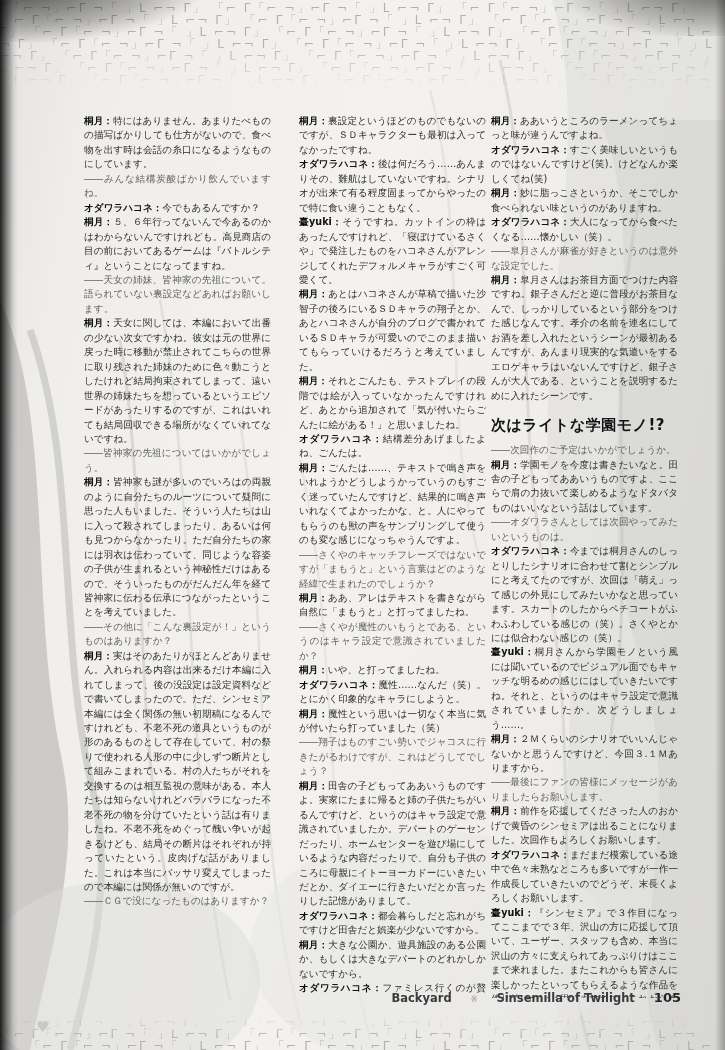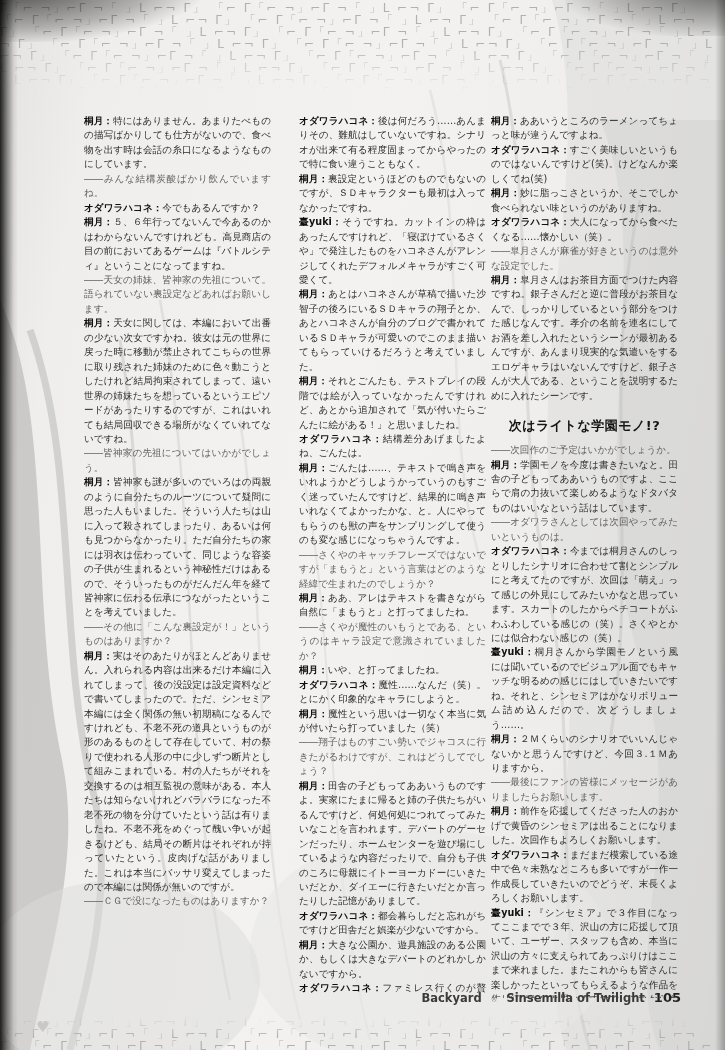--- a/index.html
+++ b/index.html
@@ -29,26 +29,26 @@
     mask-image:linear-gradient(to top,#000 40%,rgba(0,0,0,.45) 70%,transparent 100%);}
   .heart{position:absolute;left:36px;top:1018px;color:#c9c8c7;font-size:15px;z-index:2;}
   
   #art{position:absolute;left:0;top:0;z-index:0;}
   
   .col{position:absolute;top:86px;width:187px;height:884px;overflow:hidden;
     font-size:9.6px;line-height:14.45px;text-align:justify;color:#2b2b2b;z-index:3;margin-top:28px;}
   .col p{margin:0;}
   .col p.a b{color:#101010;font-weight:bold;}
   .col p.q span{color:#616161;}
-  .col .heading{font-weight:bold;font-size:13px;line-height:19px;color:#141414;
-    letter-spacing:.5px;margin:13px 0 8px;text-align:center;}
+  .col .heading{font-weight:bold;font-size:15px;line-height:19px;color:#141414;
+    letter-spacing:.5px;margin:13px 0 8px;text-align:left;}
   #col1{left:84px;} #col2{left:299px;} #col3{left:491px;}
   
   .footer{position:absolute;top:990px;right:44px;display:flex;align-items:baseline;
-    gap:9px;z-index:4;color:#3a3a3a;justify-content:center;}
+    gap:19px;z-index:4;color:#3a3a3a;justify-content:center;}
   .f-backyard{font-weight:bold;font-size:11.5px;}
   .f-sep{font-size:8px;color:#9a9998;}
   .f-title{font-weight:bold;font-size:11.5px;}
   .f-page{font-weight:bold;font-size:13px;color:#222;}
 </style>
 </head>
 <body>
 
 <div id="page">
 
@@ -84,52 +84,52 @@
       <p class="a"><b>桐月：</b><span>５、６年行ってないんで今あるのかはわからないんですけれども。高見商店の目の前においてあるゲームは『バトルシティ』ということになってますね。</span></p>
       <p class="q"><span>――天女の姉妹、皆神家の先祖について。語られていない裏設定などあればお願いします。</span></p>
       <p class="a"><b>桐月：</b><span>天女に関しては、本編において出番の少ない次女ですかね。彼女は元の世界に戻った時に移動が禁止されてこちらの世界に取り残された姉妹のために色々動こうとしたけれど結局拘束されてしまって、遠い世界の姉妹たちを想っているというエピソードがあったりするのですが、これはいれても結局回収できる場所がなくていれてないですね。</span></p>
       <p class="q"><span>――皆神家の先祖についてはいかがでしょう。</span></p>
       <p class="a"><b>桐月：</b><span>皆神家も謎が多いのでいろはの両親のように自分たちのルーツについて疑問に思った人もいました。そういう人たちは山に入って殺されてしまったり、あるいは何も見つからなかったり。ただ自分たちの家には羽衣は伝わっていて、同じような容姿の子供が生まれるという神秘性だけはあるので、そういったものがだんだん年を経て皆神家に伝わる伝承につながったということを考えていました。</span></p>
       <p class="q"><span>――その他に「こんな裏設定が！」というものはありますか？</span></p>
       <p class="a"><b>桐月：</b><span>実はそのあたりがほとんどありません。入れられる内容は出来るだけ本編に入れてしまって、後の没設定は設定資料などで書いてしまったので。ただ、シンセミア本編には全く関係の無い初期稿になるんですけれども、不老不死の道具というものが形のあるものとして存在していて、村の祭りで使われる人形の中に少しずつ断片として組みこまれている。村の人たちがそれを交換するのは相互監視の意味がある。本人たちは知らないけれどバラバラになった不老不死の物を分けていたという話は有りましたね。不老不死をめぐって醜い争いが起きるけども、結局その断片はそれぞれが持っていたという。皮肉げな話がありました。これは本当にバッサリ変えてしまったので本編には関係が無いのですが。</span></p>
       <p class="q"><span>――ＣＧで没になったものはありますか？</span></p>
     </div>
   <div id="col2" class="col">
+      <p class="a"><b>桐月：</b><span>裏設定というほどのものでもないのですが、ＳＤキャラクターも最初は入ってなかったですね。</span></p>
       <p class="a"><b>オダワラハコネ：</b><span>後は何だろう……あんまりその、難航はしていないですね。シナリオが出来て有る程度固まってからやったので特に食い違うこともなく。</span></p>
-      <p class="a"><b>桐月：</b><span>裏設定というほどのものでもないのですが、ＳＤキャラクターも最初は入ってなかったですね。</span></p>
       <p class="a"><b>臺yuki：</b><span>そうですね。カットインの枠はあったんですけれど、「寝ぼけているさくや」で発注したものをハコネさんがアレンジしてくれたデフォルメキャラがすごく可愛くて。</span></p>
       <p class="a"><b>桐月：</b><span>あとはハコネさんが草稿で描いた沙智子の後ろにいるＳＤキャラの翔子とか、あとハコネさんが自分のブログで書かれているＳＤキャラが可愛いのでこのまま描いてもらっていけるだろうと考えていました。</span></p>
       <p class="a"><b>桐月：</b><span>それとごんたも、テストプレイの段階では絵が入っていなかったんですけれど、あとから追加されて「気が付いたらごんたに絵がある！」と思いましたね。</span></p>
       <p class="a"><b>オダワラハコネ：</b><span>結構差分あげましたよね、ごんたは。</span></p>
       <p class="a"><b>桐月：</b><span>ごんたは……、テキストで鳴き声をいれようかどうしようかっていうのもすごく迷っていたんですけど、結果的に鳴き声いれなくてよかったかな、と。人にやってもらうのも獣の声をサンプリングして使うのも変な感じになっちゃうんですよ。</span></p>
       <p class="q"><span>――さくやのキャッチフレーズではないですが「まもうと」という言葉はどのような経緯で生まれたのでしょうか？</span></p>
       <p class="a"><b>桐月：</b><span>ああ、アレはテキストを書きながら自然に「まもうと」と打ってましたね。</span></p>
       <p class="q"><span>――さくやが魔性のいもうとである、というのはキャラ設定で意識されていましたか？</span></p>
       <p class="a"><b>桐月：</b><span>いや、と打ってましたね。</span></p>
       <p class="a"><b>オダワラハコネ：</b><span>魔性……なんだ（笑）。とにかく印象的なキャラにしようと。</span></p>
       <p class="a"><b>桐月：</b><span>魔性という思いは一切なく本当に気が付いたら打っていました（笑）</span></p>
       <p class="q"><span>――翔子はものすごい勢いでジャコスに行きたがるわけですが、これはどうしてでしょう？</span></p>
-      <p class="a"><b>桐月：</b><span>田舎の子どもってああいうものですよ。実家にたまに帰ると姉の子供たちがいるんですけど、何処何処につれてってみたいなことを言われます。デパートのゲーセンだったり、ホームセンターを遊び場にしているような内容だったりで、自分も子供のころに母親にイトーヨーカドーにいきたいだとか、ダイエーに行きたいだとか言ったりした記憶がありまして。</span></p>
+      <p class="a"><b>桐月：</b><span>田舎の子どもってああいうものですよ。実家にたまに帰ると姉の子供たちがいるんですけど、というのはキャラ設定で意識されていましたか。デパートのゲーセンだったり、ホームセンターを遊び場にしているような内容だったりで、自分も子供のころに母親にイトーヨーカドーにいきたいだとか、ダイエーに行きたいだとか言ったりした記憶がありまして。</span></p>
       <p class="a"><b>オダワラハコネ：</b><span>都会暮らしだと忘れがちですけど田舎だと娯楽が少ないですから。</span></p>
       <p class="a"><b>桐月：</b><span>大きな公園か、遊具施設のある公園か、もしくは大きなデパートのどれかしかないですから。</span></p>
       <p class="a"><b>オダワラハコネ：</b><span>ファミレス行くのが贅沢、とかそういう雰囲気なんじゃないかと。</span></p>
     </div>
   <div id="col3" class="col">
       <p class="a"><b>桐月：</b><span>ああいうところのラーメンってちょっと味が違うんですよね。</span></p>
       <p class="a"><b>オダワラハコネ：</b><span>すごく美味しいというものではないんですけど(笑)。けどなんか楽しくてね(笑)</span></p>
       <p class="a"><b>桐月：</b><span>妙に脂っこさというか、そこでしか食べられない味というのがありますね。</span></p>
       <p class="a"><b>オダワラハコネ：</b><span>大人になってから食べたくなる……懐かしい（笑）。</span></p>
       <p class="q"><span>――皐月さんが麻雀が好きというのは意外な設定でした。</span></p>
       <p class="a"><b>桐月：</b><span>皐月さんはお茶目方面でつけた内容ですね。銀子さんだと逆に普段がお茶目なんで、しっかりしているという部分をつけた感じなんです。孝介の名前を連名にしてお酒を差し入れたというシーンが最初あるんですが、あんまり現実的な気遣いをするエロゲキャラはいないんですけど、銀子さんが大人である、ということを説明するために入れたシーンです。</span></p>
       <div class="heading">次はライトな学園モノ!?</div>
       <p class="q"><span>――次回作のご予定はいかがでしょうか。</span></p>
       <p class="a"><b>桐月：</b><span>学園モノを今度は書きたいなと。田舎の子どもってああいうものですよ、ここらで肩の力抜いて楽しめるようなドタバタものはいいなという話はしています。</span></p>
       <p class="q"><span>――オダワラさんとしては次回やってみたいというものは。</span></p>
       <p class="a"><b>オダワラハコネ：</b><span>今までは桐月さんのしっとりしたシナリオに合わせて割とシンプルにと考えてたのですが、次回は「萌え」って感じの外見にしてみたいかなと思っています。スカートのしたからペチコートがふわふわしている感じの（笑）。さくやとかには似合わない感じの（笑）。</span></p>
-      <p class="a"><b>臺yuki：</b><span>桐月さんから学園モノという風には聞いているのでビジュアル面でもキャッチな明るめの感じにはしていきたいですね。それと、シンセミアはかなりボリューム詰め込んだので、次どうしましょう……。</span></p>
+      <p class="a"><b>臺yuki：</b><span>桐月さんから学園モノという風には聞いているのでビジュアル面でもキャッチな明るめの感じにはしていきたいですね。それと、というのはキャラ設定で意識されていましたか、次どうしましょう……。</span></p>
       <p class="a"><b>桐月：</b><span>２Ｍくらいのシナリオでいいんじゃないかと思うんですけど、今回３.１Ｍありますから。</span></p>
       <p class="q"><span>――最後にファンの皆様にメッセージがありましたらお願いします。</span></p>
       <p class="a"><b>桐月：</b><span>前作を応援してくださった人のおかげで黄昏のシンセミアは出ることになりました。次回作もよろしくお願いします。</span></p>
       <p class="a"><b>オダワラハコネ：</b><span>まだまだ模索している途中で色々未熟なところも多いですが一作一作成長していきたいのでどうぞ、末長くよろしくお願いします。</span></p>
       <p class="a"><b>臺yuki：</b><span>『シンセミア』で３作目になってここまでで３年、沢山の方に応援して頂いて、ユーザー、スタッフも含め、本当に沢山の方々に支えられてあっぷりけはここまで来れました。またこれからも皆さんに楽しかったといってもらえるような作品を作り続けたいと思いますので、これからも応援してくれると嬉しいです。</span></p>
     </div>
 
   <div class="footer">
     <span class="f-backyard">Backyard</span>
     <span class="f-sep">※</span>

